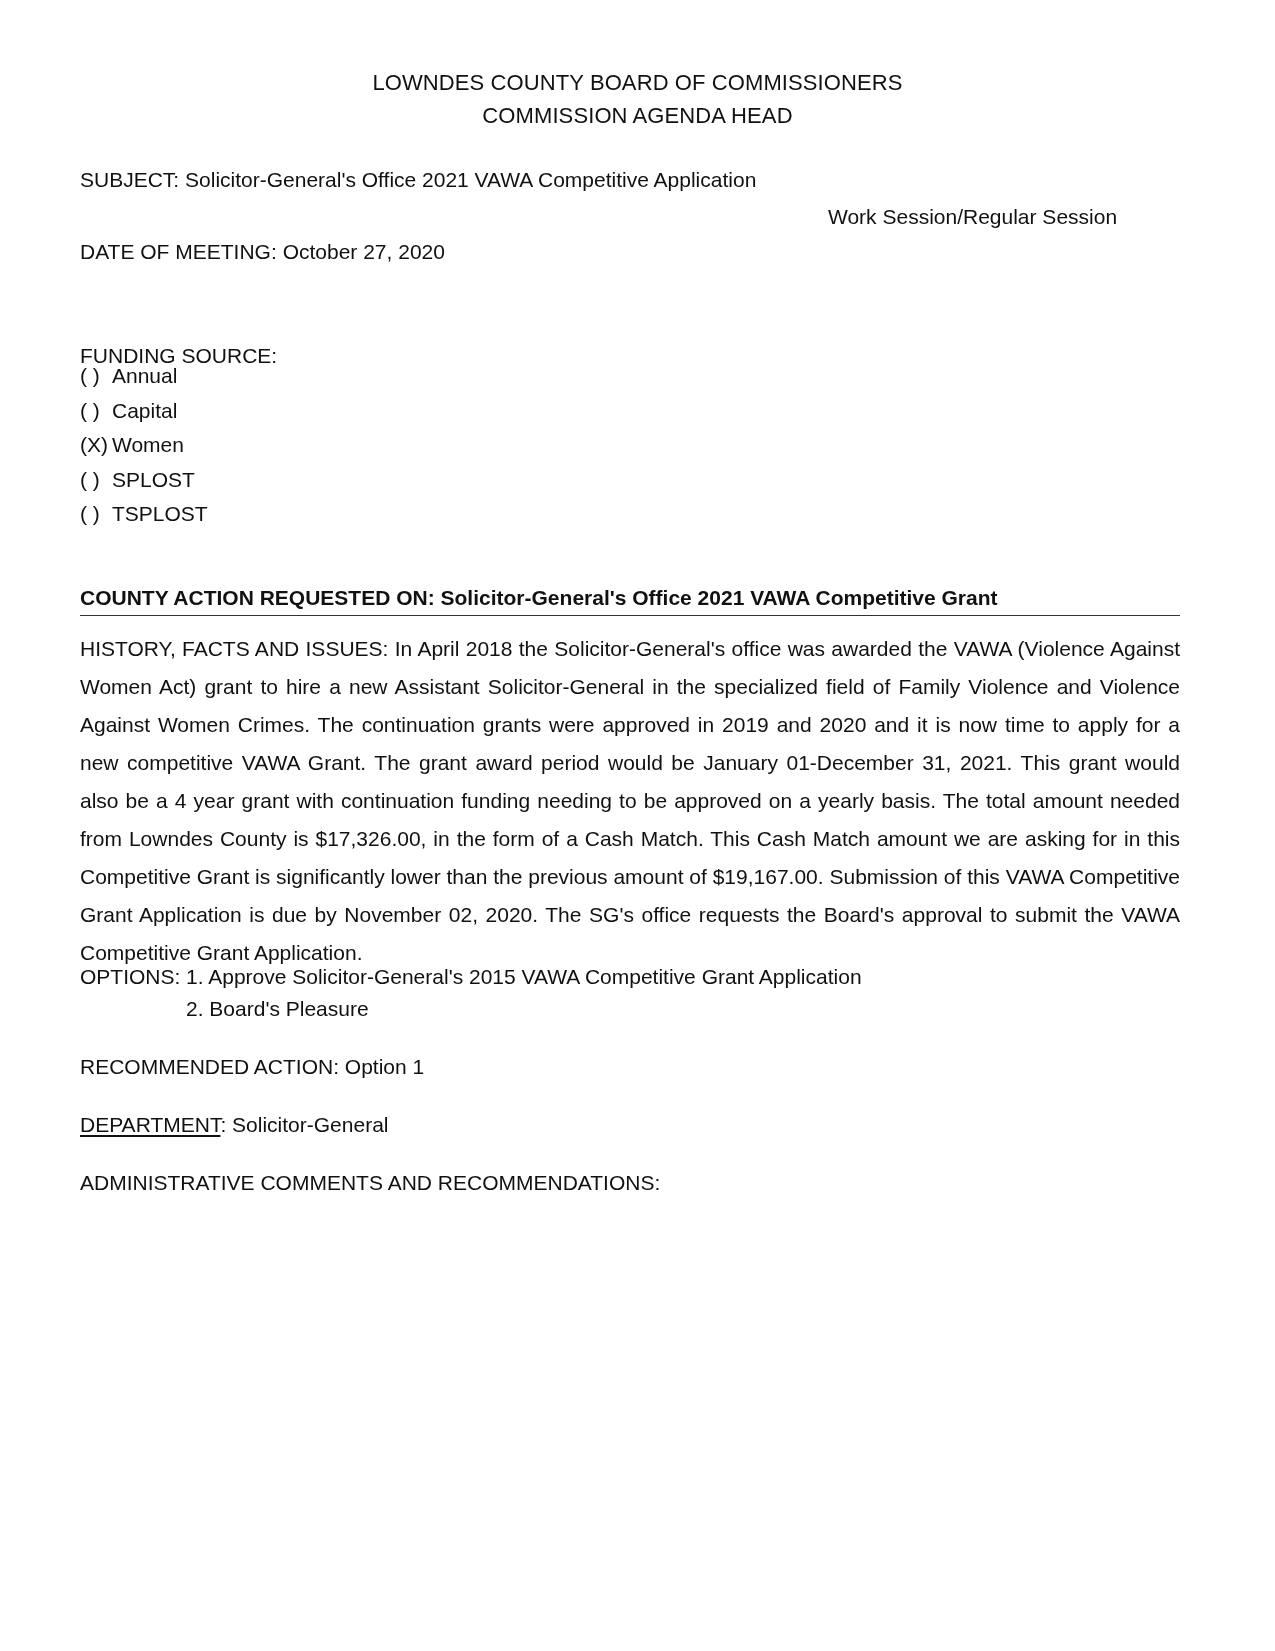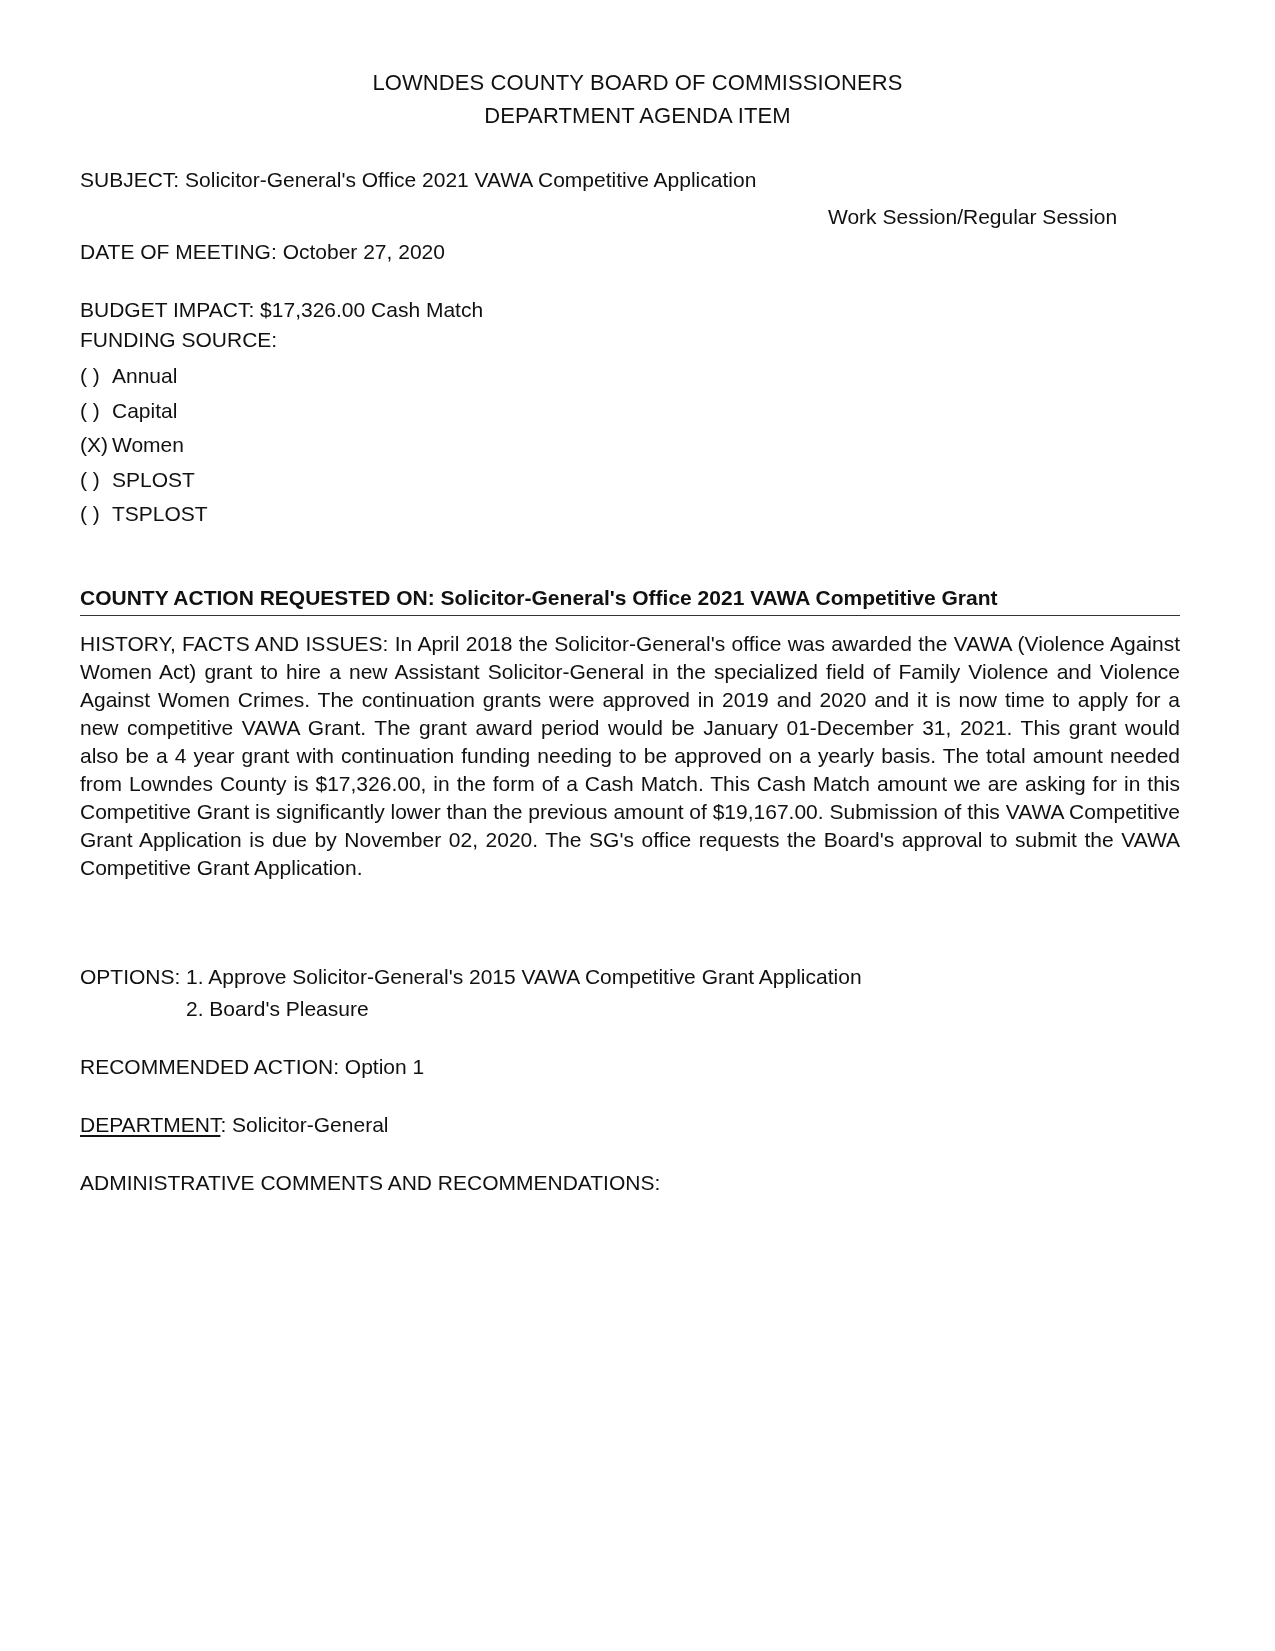--- a/index.html
+++ b/index.html
@@ -11,63 +11,59 @@
   }
   .page { position: absolute; left: 0; top: 0; width: 1272px; height: 1651px; }
   .abs { position: absolute; white-space: nowrap; }
   .title { left: 0; width: 1275px; text-align: center; font-size: 22px; letter-spacing: 0.1px; }
   .title1 { top: 70px; }
   .title2 { top: 103px; }
   .subject { left: 80px; top: 168px; }
   .session { left: 828px; top: 205px; }
   .date { left: 80px; top: 240px; }
   .budget { left: 80px; top: 298px; }
-  .funding { left: 80px; top: 328px; text-align: right; }
+  .funding { left: 80px; top: 344px; text-align: right; }
   .fs-list { position: absolute; left: 80px; top: 364px; margin: 0; padding: 0; list-style: none; }
   .fs-list li { height: 34.5px; line-height: 24px; display: flex; }
   .fs-mark { display: inline-block; width: 32px; }
   .action { left: 80px; top: 586px; font-weight: bold; }
   .action-rule { position: absolute; left: 80px; top: 615px; width: 1100px; height: 0; border-top: 1.5px solid #333; }
   .history {
     position: absolute; left: 80px; top: 630px; width: 1100px;
-    line-height: 28px; font-size: 21px; text-align: justify;
+    line-height: 38px; font-size: 21px; text-align: justify;
   }
   .options { left: 80px; top: 965px; }
   .opt-label { display: inline-block; width: 106px; }
   .opt2 { left: 186px; top: 997px; text-align: center; }
   .recommended { left: 80px; top: 1055px; }
   .dept { left: 80px; top: 1113px; }
   .depthead { left: 695px; top: 1113px; }
   .u { text-decoration: underline; text-underline-offset: 3px; text-align: right; }
   .admin { left: 80px; top: 1171px; text-align: right; }
 </style>
 </head>
 <body>
 
 <div class="page">
 
   <div class="abs title title1">LOWNDES COUNTY BOARD OF COMMISSIONERS</div>
-  <div class="abs title title2">DEPARTMENT AGENDA ITEM</div>
+  <div class="abs title title2">COMMISSION AGENDA HEAD</div>
 
   <div class="abs subject">
     <span>SUBJECT:</span>
     <span>Solicitor-General's Office 2021 VAWA Competitive Application</span>
   </div>
 
   <div class="abs session">Work Session/Regular Session</div>
 
   <div class="abs date">
     <span>DATE OF MEETING:</span>
     <span>October 27, 2020</span>
   </div>
 
-  <div class="abs budget">
-    <span>BUDGET IMPACT:</span>
-    <span>$17,326.00 Cash Match</span>
-  </div>
 
   <div class="abs funding">FUNDING SOURCE:</div>
 
   <ul class="fs-list">
     <li>
       <span class="fs-mark">( )</span>
       <span>Annual</span>
     </li>
     <li>
       <span class="fs-mark">( )</span>

